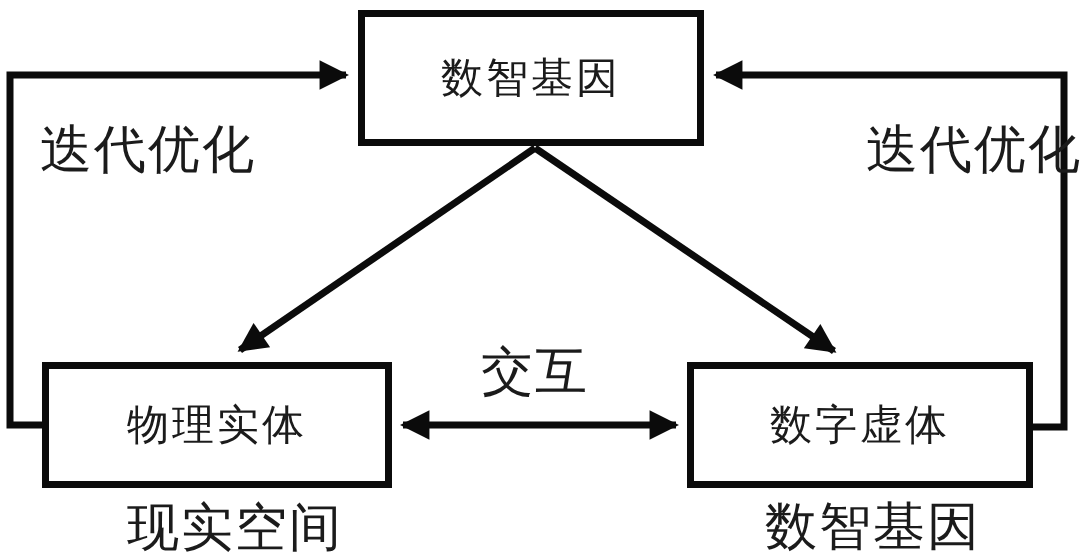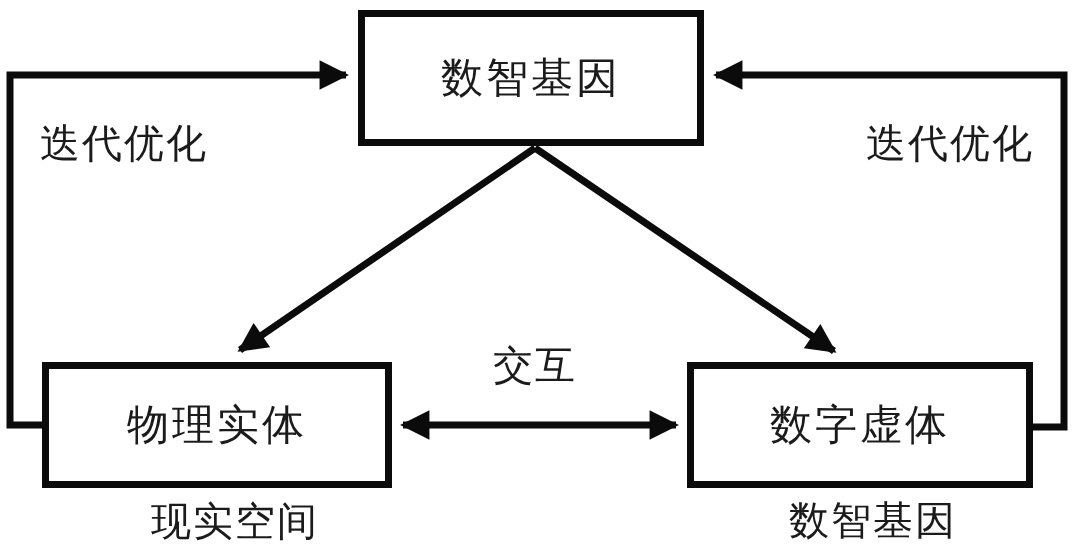--- a/index.html
+++ b/index.html
@@ -36,21 +36,21 @@
   .box-physical { left: 42px;  top: 362px; width: 350px; height: 126px; }
   .box-virtual  { left: 687px; top: 362px; width: 346px; height: 126px; }
   .node-label {
     font-size: 42px;
     letter-spacing: 3px;
     font-weight: 500;
     white-space: nowrap;
   }
   .text-label {
     position: absolute;
-    font-size: 40px;
+    font-size: 52px;
     letter-spacing: 2px;
     white-space: nowrap;
     line-height: 1;
   }
   .lbl-iter-left  { left: 40px;  top: 124px; }
   .lbl-iter-right { left: 866px; top: 124px; }
   .lbl-twin        { left: 462px; top: 234px; width: 140px; text-align: center; }
   .lbl-interaction { left: 465px; top: 346px; width: 140px; text-align: center; }
   .lbl-caption-left  { left: 60px;  top: 502px; width: 350px; text-align: center; }
   .lbl-caption-right { left: 700px; top: 501px; width: 346px; text-align: center; }

